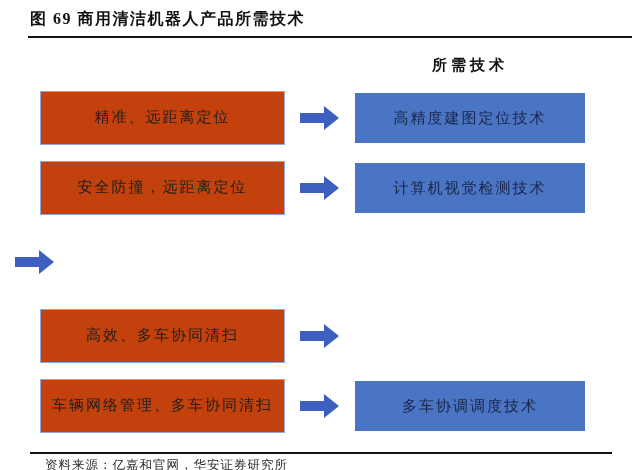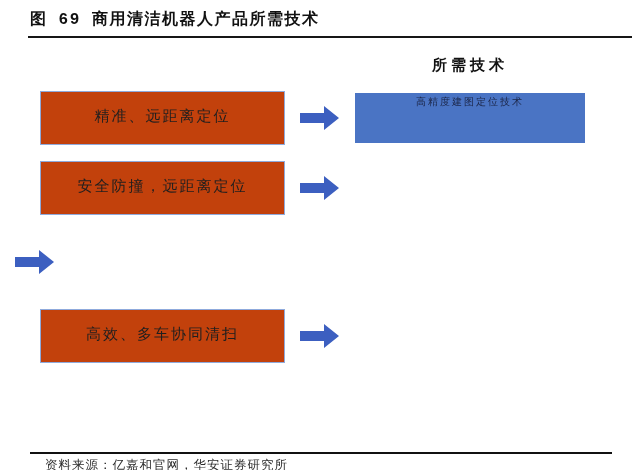--- a/index.html
+++ b/index.html
@@ -1,18 +1,18 @@
 <!DOCTYPE html>
 <html><head>
 <meta charset="utf-8">
 <style>
   html,body { margin:0; padding:0; background:#fff; }
   .page {
     position:relative; width:640px; height:470px; background:#ffffff;
-    overflow:hidden; font-family:Liberation Mono, monospace; color:#1a1a1a;
+    overflow:hidden; font-family:Liberation Serif, serif; color:#1a1a1a;
   }
   .fig-title {
     position:absolute; left:30px; top:9px; font-size:16px; font-weight:bold;
     letter-spacing:1.5px; color:#111;
   }
   .title-rule {
     position:absolute; left:28px; top:36px; width:604px; height:0;
     border-top:2px solid #161616;
   }
   .col-head {
@@ -36,22 +36,22 @@
     text-align:center; font-size:15px; letter-spacing:2px; color:#1f1f1f;
     padding:3px 9px; line-height:1.45;
   }
   .arrow-wrap {
     width:70px; display:flex; align-items:center; justify-content:center;
     flex:0 0 70px;
   }
   .tech-box {
     box-sizing:border-box; width:230px; min-height:50px;
     background:#4a74c4; color:#1b2547;
-    display:flex; align-items:flex-start; justify-content:center;
-    text-align:center; font-size:10px; letter-spacing:2px; padding:3px 8px;
+    display:flex; align-items:center; justify-content:center;
+    text-align:center; font-size:15px; letter-spacing:2px; padding:3px 8px;
     line-height:1.4;
   }
 
   .bottom-rule {
     position:absolute; left:30px; top:452px; width:582px; height:0;
     border-top:2.5px solid #111;
   }
   .source-note {
     position:absolute; left:45px; top:457px; font-size:12.5px;
     letter-spacing:1px; color:#2c2c2c; white-space:nowrap;
@@ -86,20 +86,23 @@
 
     <div class="flow-row">
       <div class="req-box">
         <span>安全防撞，远距离定位</span>
       </div>
       <div class="arrow-wrap">
         <svg width="40" height="26" viewBox="0 0 40 26">
             <polygon points="0,8 24,8 24,1 39,13 24,25 24,18 0,18" fill="#3c5fc0"></polygon>
           </svg>
       </div>
+      <div class="tech-box">
+        <span>计算机视觉检测技术</span>
+      </div>
     </div>
 
     <div class="flow-row tall">
       <div class="arrow-wrap">
         <svg width="40" height="26" viewBox="0 0 40 26">
             <polygon points="0,8 24,8 24,1 39,13 24,25 24,18 0,18" fill="#3c5fc0"></polygon>
           </svg>
       </div>
     </div>
 
@@ -107,19 +110,32 @@
       <div class="req-box">
         <span>高效、多车协同清扫</span>
       </div>
       <div class="arrow-wrap">
         <svg width="40" height="26" viewBox="0 0 40 26">
             <polygon points="0,8 24,8 24,1 39,13 24,25 24,18 0,18" fill="#3c5fc0"></polygon>
           </svg>
       </div>
     </div>
 
+    <div class="flow-row">
+      <div class="req-box">
+        <span>车辆网络管理、多车协同清扫</span>
+      </div>
+      <div class="arrow-wrap">
+        <svg width="40" height="26" viewBox="0 0 40 26">
+            <polygon points="0,8 24,8 24,1 39,13 24,25 24,18 0,18" fill="#3c5fc0"></polygon>
+          </svg>
+      </div>
+      <div class="tech-box">
+        <span>多车协调调度技术</span>
+      </div>
+    </div>
 
   </div>
 
   <div class="bottom-rule"></div>
   <div class="source-note">资料来源：亿嘉和官网，华安证券研究所</div>
 
 </div>
 
 </body></html>

